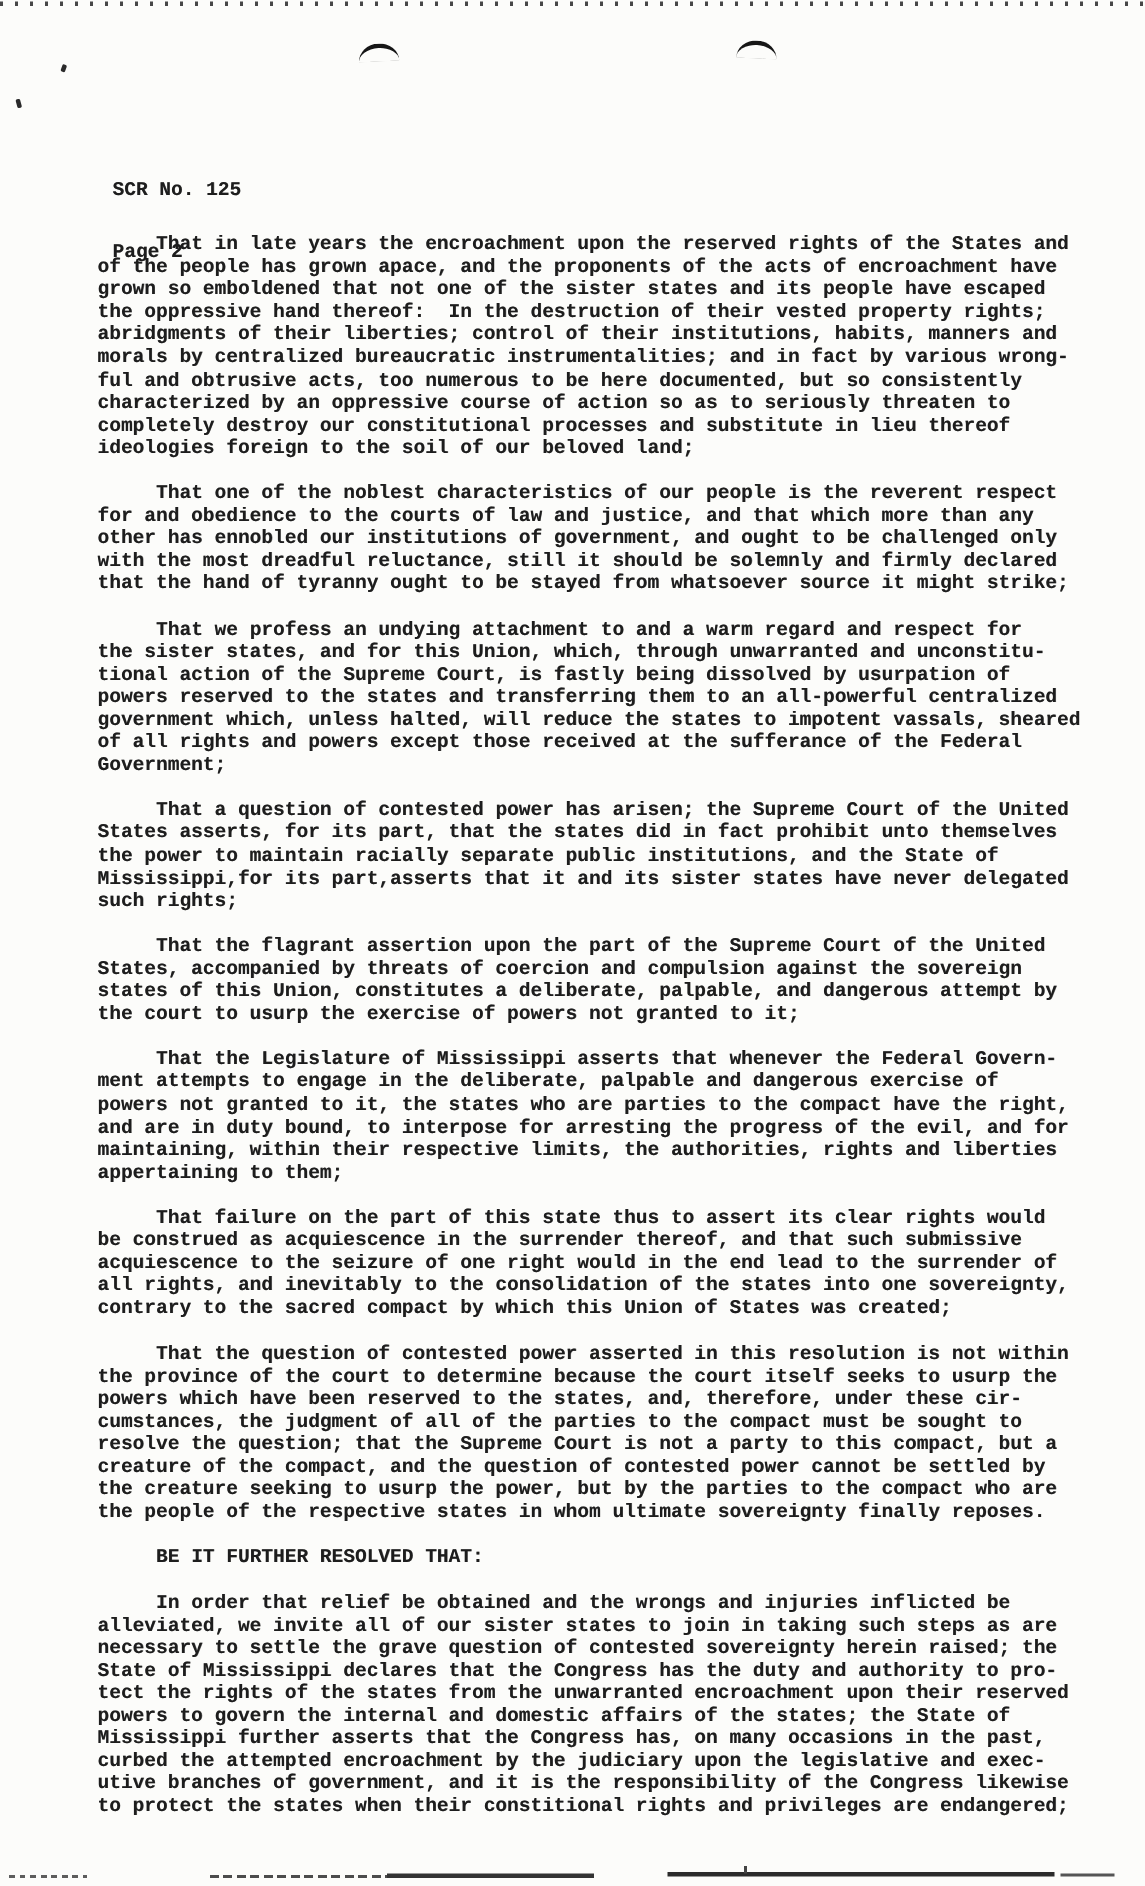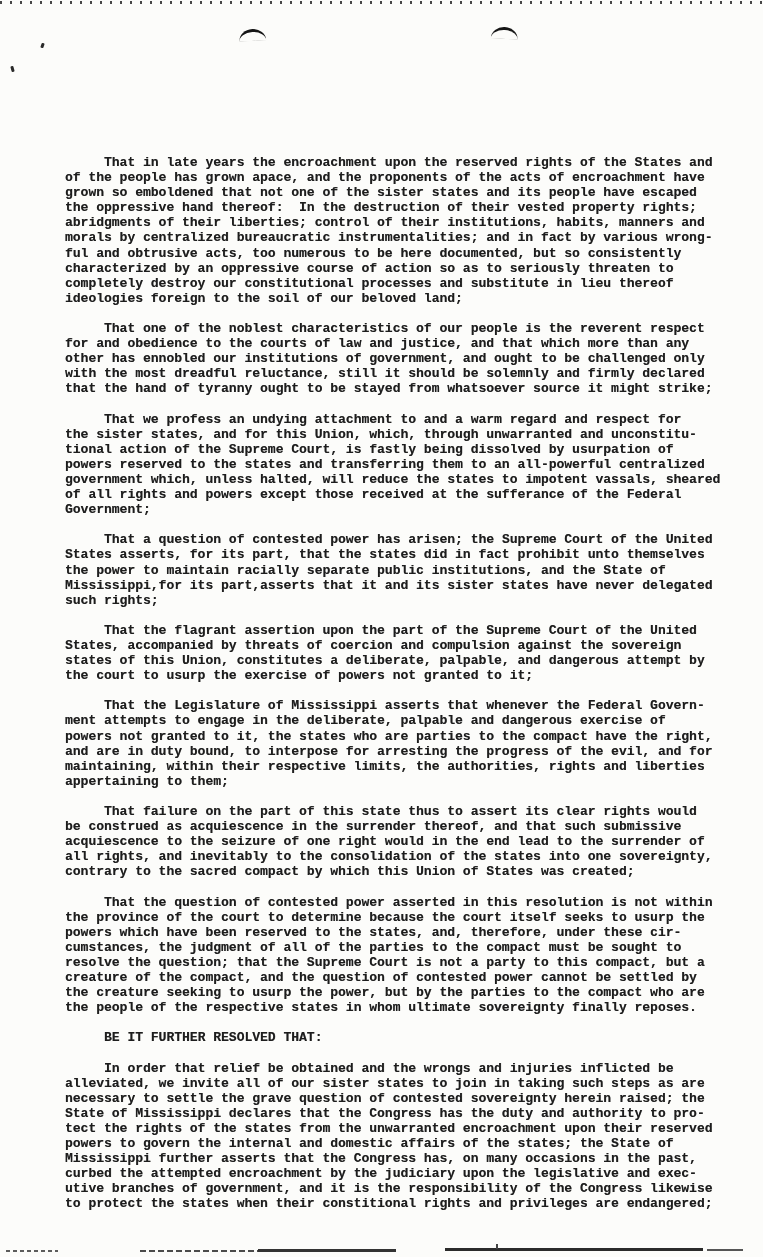--- a/index.html
+++ b/index.html
@@ -81,20 +81,24 @@
 <body>
 
 <div class="page">
 
   <div class="top-dots"></div>
   <div class="arc arc-left"></div>
   <div class="arc arc-right"></div>
   <div class="speck speck-a"></div>
   <div class="speck speck-b"></div>
 
+  <div class="doc-header typed">
+    <div>SCR No. 125</div>
+    <div>Page 2</div>
+  </div>
 
   <div class="body-text typed">
     <p>     That in late years the encroachment upon the reserved rights of the States and
 of the people has grown apace, and the proponents of the acts of encroachment have
 grown so emboldened that not one of the sister states and its people have escaped
 the oppressive hand thereof:  In the destruction of their vested property rights;
 abridgments of their liberties; control of their institutions, habits, manners and
 morals by centralized bureaucratic instrumentalities; and in fact by various wrong-
 ful and obtrusive acts, too numerous to be here documented, but so consistently
 characterized by an oppressive course of action so as to seriously threaten to

